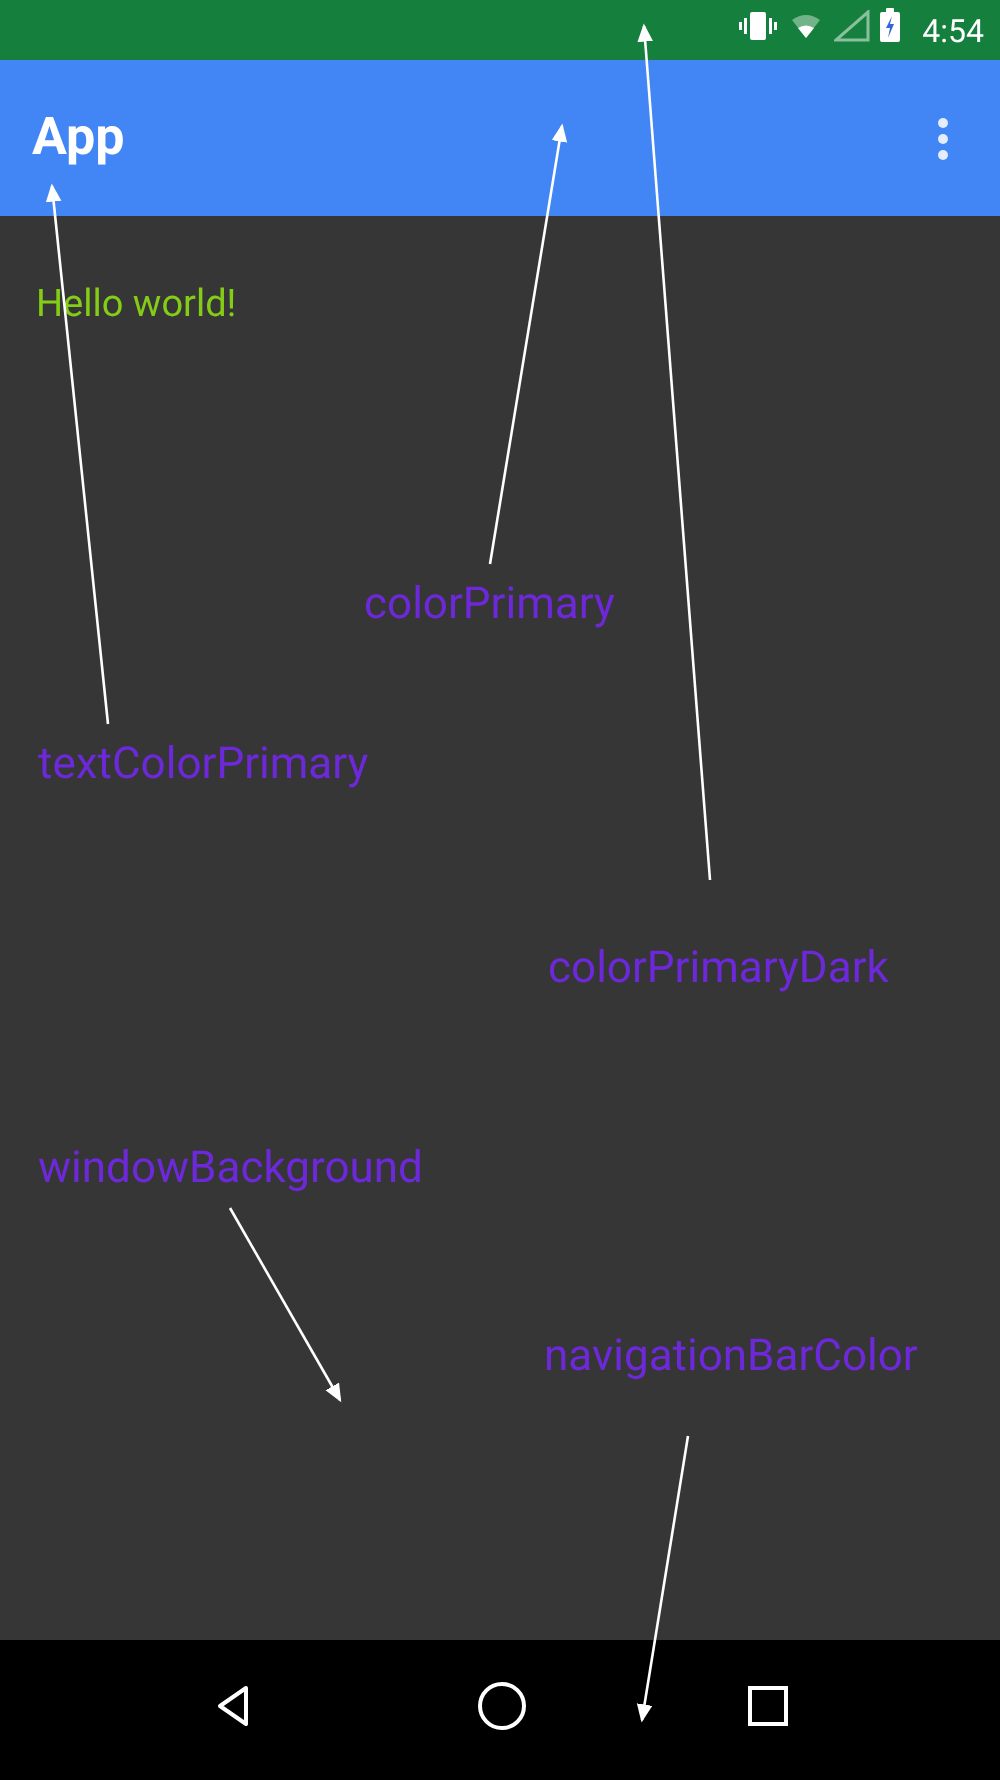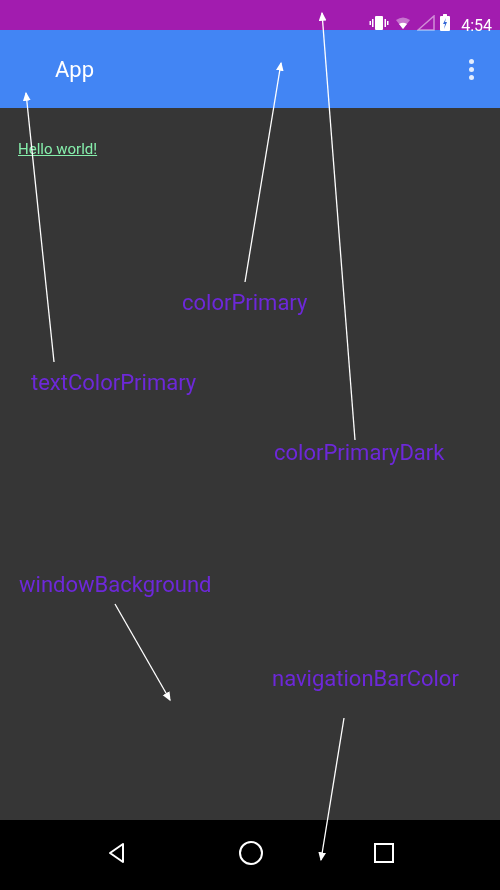--- a/index.html
+++ b/index.html
@@ -5,25 +5,25 @@
     * { margin: 0; padding: 0; box-sizing: border-box; }
     body {
       width: 500px;
       height: 890px;
       font-family: Roboto, Arial, sans-serif;
       position: relative;
       overflow: hidden;
     }
     .status-bar {
       height: 30px;
-      background: #a21caf;
+      background: #15803d;
       display: flex;
-      align-items: flex-start;
+      align-items: flex-end;
       justify-content: flex-end;
-      padding: 14px 8px;
+      padding: 4px 8px;
       color: white;
       font-size: 16px;
     }
     .status-icons {
       display: flex;
       align-items: center;
       gap: 4px;
     }
     .status-time {
       margin-left: 6px;
@@ -32,23 +32,22 @@
     .app-bar {
       height: 78px;
       background: #4285f4;
       display: flex;
       align-items: center;
       justify-content: space-between;
       padding: 0 16px;
       color: white;
     }
     .app-title {
-      font-size: 22px;
-      font-weight: 400;
-      margin-left: 39px;
+      font-size: 26px;
+      font-weight: 700;
     }
     .overflow-menu {
       font-size: 20px;
       letter-spacing: 0;
       line-height: 6px;
       color: rgba(255,255,255,0.85);
       display: flex;
       flex-direction: column;
       gap: 3px;
       padding: 10px;
@@ -61,23 +60,22 @@
     }
     .content-area {
       height: 712px;
       background: #363636;
       position: relative;
     }
     .hello-text {
       position: absolute;
       top: 32px;
       left: 18px;
-      color: #86efac;
-      font-size: 15px;
-      text-decoration: underline;
+      color: #84cc16;
+      font-size: 19px;
     }
     .nav-bar {
       height: 70px;
       background: #000000;
       display: flex;
       align-items: center;
       justify-content: space-around;
       padding: 0 50px;
     }
     .nav-icon {
@@ -162,22 +160,22 @@
     </svg>
   </span>
   <span>
     <svg width="24" height="24" viewBox="0 0 24 24" class="nav-icon">
       <rect x="3" y="3" width="18" height="18" stroke="white" stroke-width="2" fill="none"></rect>
     </svg>
   </span>
 </div>
 
 <div class="annotation" style="top:290px; left:182px;">colorPrimary</div>
-<div class="annotation" style="top:370px; left:19px;margin-left:12px;">textColorPrimary</div>
-<div class="annotation" style="top:440px; left:274px;">colorPrimaryDark</div>
+<div class="annotation" style="top:370px; left:19px;">textColorPrimary</div>
+<div class="annotation" style="top:472px; left:274px;">colorPrimaryDark</div>
 <div class="annotation" style="top:572px; left:19px;">windowBackground</div>
 <div class="annotation" style="top:666px; left:272px;">navigationBarColor</div>
 
 <svg class="arrow-svg">
   <defs>
     <marker id="arrowhead" markerWidth="8" markerHeight="8" refX="6" refY="3" orient="auto">
       <path d="M0,0 L7,3 L0,6 Z" fill="white"></path>
     </marker>
   </defs>
 

